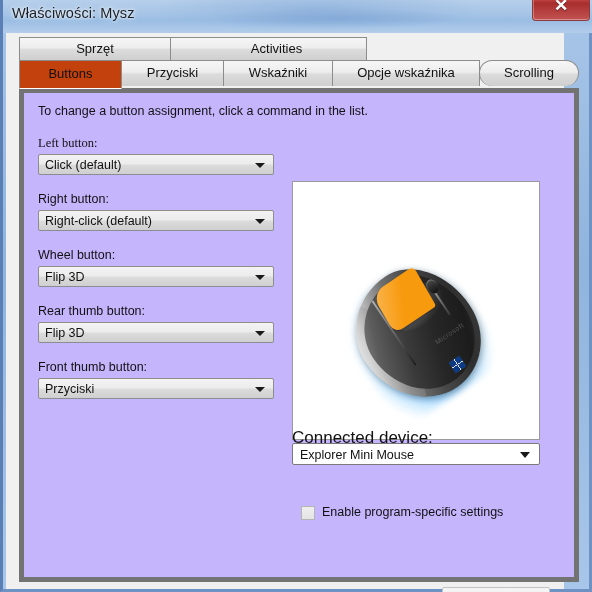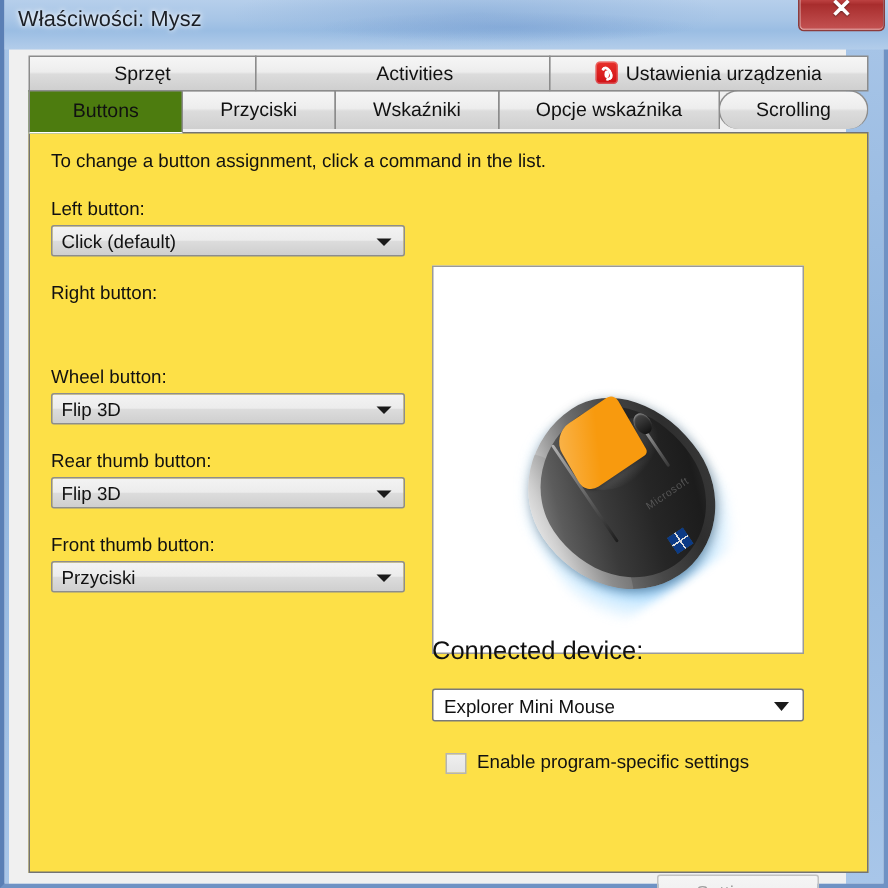--- a/index.html
+++ b/index.html
@@ -71,21 +71,21 @@
     font-size:13px;color:#111;
     text-align:center;
     cursor:pointer;
     overflow:hidden;
     white-space:nowrap;
   }
   .tab .lbl{display:block;}
   .tab-row1{height:24px;line-height:22px;top:4px;border-bottom:1px solid #8c8c8c;}
   .tab-row2{height:26px;line-height:24px;top:27px;border-bottom:none;}
   .tab-active{
-    background:#4d7c0f;
+    background:#c2410c;
     border:1px solid #8c8c8c;border-bottom:1px solid #ffffff;
     height:29px;line-height:26px;top:27px;z-index:5;font-size:13px;
   }
   .syn-icon{
     display:inline-block;width:15px;height:15px;vertical-align:-3px;
     margin-right:5px;border-radius:3px;
     background:linear-gradient(to bottom,#e8302a 0%,#cf1116 100%);
     position:relative;box-shadow:inset 0 0 0 1px rgba(255,255,255,.25);
   }
   .syn-icon:before{
@@ -94,21 +94,21 @@
     border-left-color:transparent;transform:rotate(-25deg);box-sizing:border-box;
   }
   .syn-icon:after{
     content:"";position:absolute;left:6px;top:5.5px;width:3px;height:5px;
     background:#fff;border-radius:50%;
   }
 
   
   #tabpage{
     position:absolute;left:13px;top:55px;width:560px;height:494px;
-    background:#fde047;border:1px solid #737373;box-sizing:border-box;
+    background:#c4b5fd;border:5px solid #737373;box-sizing:border-box;
   }
 
   #intro{
     position:absolute;left:14px;top:11px;font-size:12.5px;color:#111;white-space:nowrap;
   }
 
   
   .fld-label{position:absolute;left:14px;font-size:12.5px;color:#111;white-space:nowrap;}
   .combo{
     position:absolute;left:14px;width:236px;height:21px;box-sizing:border-box;
@@ -207,21 +207,21 @@
       linear-gradient(to bottom,transparent 0 46%,#fff 46% 54%,transparent 54%),
       linear-gradient(to right,transparent 0 46%,#fff 46% 54%,transparent 54%);
   }
   #brandtext{
     position:absolute;left:140px;top:148px;transform:rotate(-34deg);
     font-size:7px;color:#6a6a6a;letter-spacing:.5px;opacity:.7;
   }
 
   #devlabel{position:absolute;left:268px;top:335px;font-size:17px;color:#111;}
   #devcombo{
-    position:absolute;left:268px;top:370px;width:248px;height:22px;box-sizing:border-box;
+    position:absolute;left:268px;top:350px;width:248px;height:22px;box-sizing:border-box;
     border:1px solid #7a7a7a;border-radius:2px;background:#ffffff;cursor:pointer;
   }
   #devcombo .val{position:absolute;left:7px;top:3px;font-size:12.5px;color:#111;line-height:16px;}
   #devcombo .arrow{
     position:absolute;right:9px;top:8px;width:0;height:0;
     border-left:5px solid transparent;border-right:5px solid transparent;border-top:6px solid #1a1a1a;
   }
 
   #chkrow{position:absolute;left:277px;top:412px;height:18px;cursor:pointer;}
   #chkbox{
@@ -254,23 +254,20 @@
   <div id="client">
 
     <div id="tabstrip">
 
       <div class="tab tab-row1" style="left:13px;width:152px;">
         <span class="lbl">Sprzęt</span>
       </div>
       <div class="tab tab-row1" style="left:164px;width:197px;padding-left:16px;">
         <span class="lbl">Activities</span>
       </div>
-      <div class="tab tab-row1" style="left:360px;width:213px;">
-        <span class="syn-icon"></span><span class="lbl" style="display:inline">Ustawienia urządzenia</span>
-      </div>
 
       <div class="tab tab-active" style="left:13px;width:103px;">
         <span class="lbl">Buttons</span>
       </div>
       <div class="tab tab-row2" style="left:115px;width:103px;">
         <span class="lbl">Przyciski</span>
       </div>
       <div class="tab tab-row2" style="left:326px;width:148px;">
         <span class="lbl">Opcje wskaźnika</span>
       </div>
@@ -279,27 +276,31 @@
       </div>
       <div class="tab tab-row2" style="left:473px;width:100px;border-radius:13px;">
         <span class="lbl">Scrolling</span>
       </div>
     </div>
 
     <div id="tabpage">
 
       <div id="intro">To change a button assignment, click a command in the list.</div>
 
-      <div class="fld-label" style="top:43px;">Left button:</div>
+      <div class="fld-label" style="top:43px;font-family:Liberation Serif, serif;">Left button:</div>
       <div class="combo" style="top:61px;">
         <span class="val">Click (default)</span>
         <span class="arrow"></span>
       </div>
 
       <div class="fld-label" style="top:99px;">Right button:</div>
+      <div class="combo" style="top:117px;">
+        <span class="val">Right-click (default)</span>
+        <span class="arrow"></span>
+      </div>
 
       <div class="fld-label" style="top:155px;">Wheel button:</div>
       <div class="combo" style="top:173px;">
         <span class="val">Flip 3D</span>
         <span class="arrow"></span>
       </div>
 
       <div class="fld-label" style="top:211px;">Rear thumb button:</div>
       <div class="combo" style="top:229px;">
         <span class="val">Flip 3D</span>

